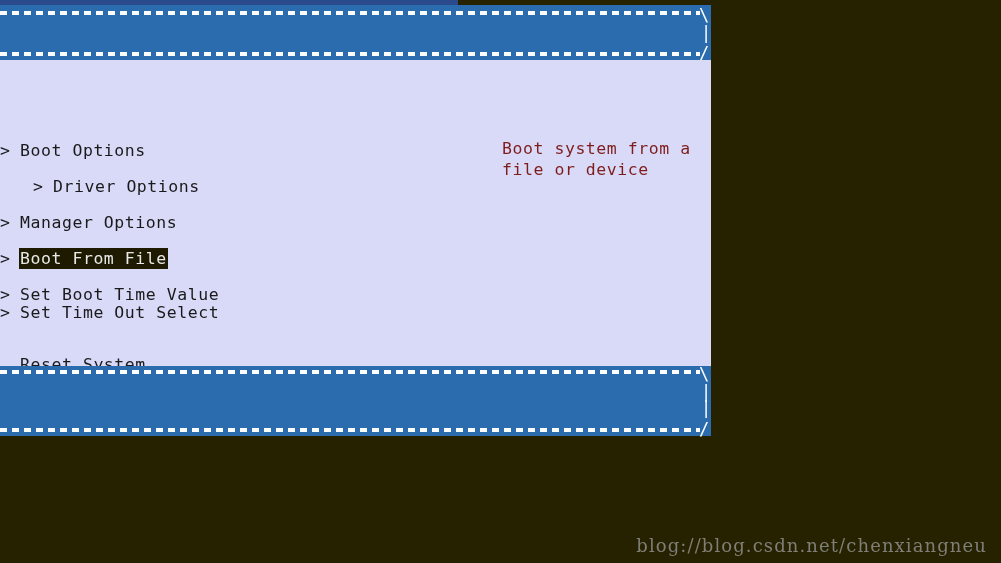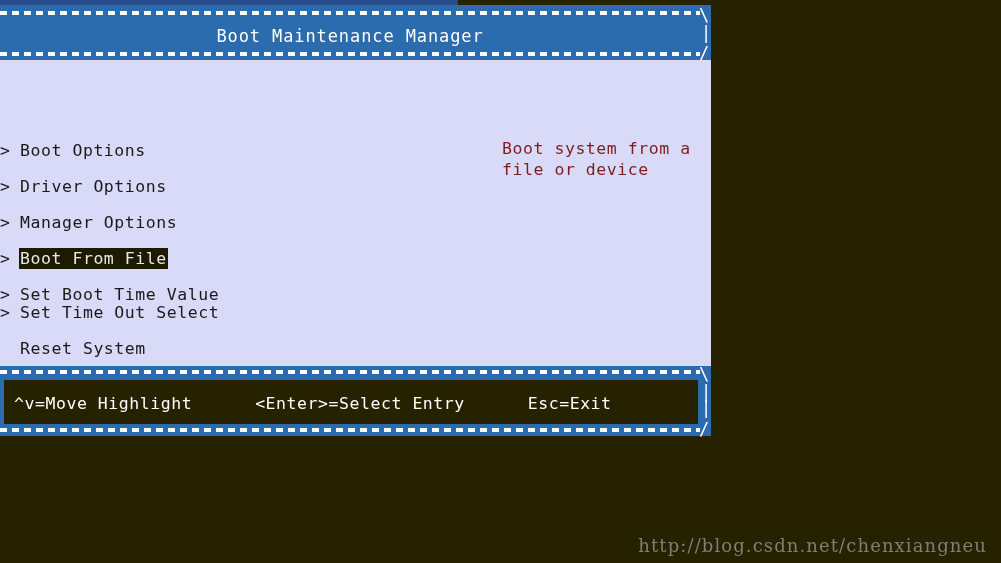--- a/index.html
+++ b/index.html
@@ -183,44 +183,40 @@
 <div id="top-olive-strip"></div>
 
 <div id="bios-window">
 
   <div id="title-frame">
     <div id="title-dash-top" class="dash-row"></div>
     <div id="title-dash-bottom" class="dash-row"></div>
     <div id="title-corner-tr" class="corner-glyph">\</div>
     <div id="title-edge-r" class="corner-glyph">|</div>
     <div id="title-corner-br" class="corner-glyph">/</div>
-    <div id="title-text">Boot Maintenance Manager</div>
   </div>
 
   <div id="content-pane">
     <div id="menu-list">
         <div class="menu-row" style="top: 74px;"><span class="menu-arrow">&gt;</span><span class="menu-label">Boot Options</span></div>
-        <div class="menu-row" style="top: 110px;"><span class="menu-arrow">&gt;</span><span class="menu-label">Driver Options</span></div>
+        <div class="menu-row" style="top: 110px; margin-left: 33px;"><span class="menu-arrow">&gt;</span><span class="menu-label">Driver Options</span></div>
         <div class="menu-row" style="top: 146px;"><span class="menu-arrow">&gt;</span><span class="menu-label">Manager Options</span></div>
         <div class="menu-row selected" style="top: 182px; border-radius: 9px;"><span class="menu-arrow">&gt;</span><span class="menu-label">Boot From File</span></div>
         <div class="menu-row" style="top: 218px;"><span class="menu-arrow">&gt;</span><span class="menu-label">Set Boot Time Value</span></div>
         <div class="menu-row" style="top: 236px;"><span class="menu-arrow">&gt;</span><span class="menu-label">Set Time Out Select</span></div>
-        <div class="menu-row" style="top: 272px;"><span class="menu-arrow"></span><span class="menu-label">Reset System</span></div>
+        <div class="menu-row" style="top: 288px;"><span class="menu-arrow"></span><span class="menu-label">Reset System</span></div>
       </div>
     <div id="help-text">Boot system from a
 file or device</div>
   </div>
 
   <div id="status-frame">
     <div id="status-dash-top" class="dash-row"></div>
     <div id="status-dash-bottom" class="dash-row"></div>
     <div id="status-corner-tr" class="corner-glyph">\</div>
     <div id="status-edge-r1" class="corner-glyph">|</div>
     <div id="status-edge-r2" class="corner-glyph">|</div>
     <div id="status-corner-br" class="corner-glyph">/</div>
-    <div id="status-box">
-      <div id="status-text">^v=Move Highlight      &lt;Enter&gt;=Select Entry      Esc=Exit</div>
-    </div>
   </div>
 
 </div>
 
-<div id="watermark">http://blog.csdn.net/chenxiangneu</div>
+<div id="watermark">blog://blog.csdn.net/chenxiangneu</div>
 
 </body></html>

